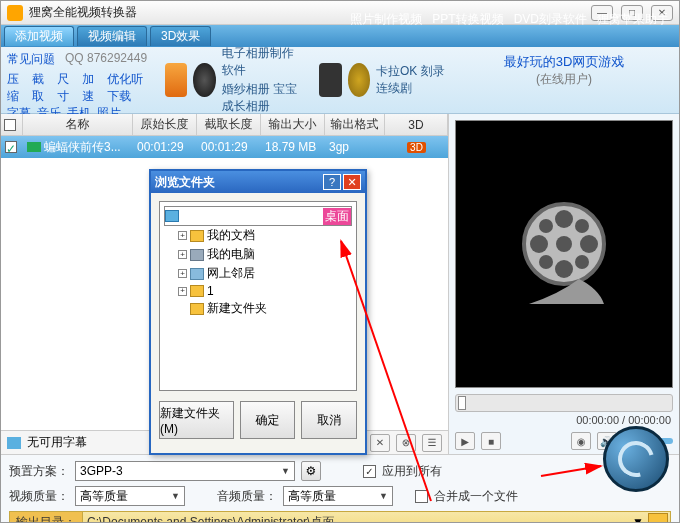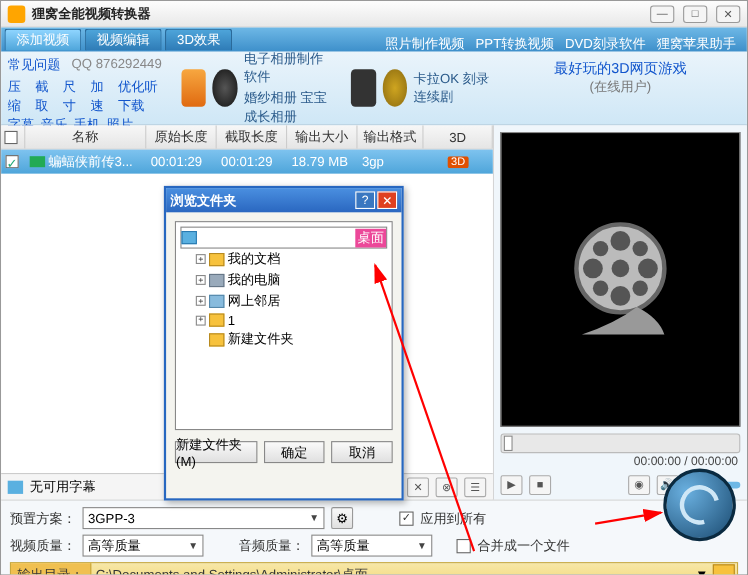--- a/index.html
+++ b/index.html
@@ -1,19 +1,19 @@
 <!DOCTYPE html>
 <html><head>
 <meta charset="utf-8">
 <style>
 *{margin:0;padding:0;box-sizing:border-box;font-family:"Microsoft YaHei",SimSun,Arial,sans-serif;font-size:12px}
 body{width:680px;height:523px;background:#fff;position:relative;overflow:hidden;border:1px solid #999}
 .titlebar{height:24px;background:linear-gradient(#fdfdfd,#e8e8e8);display:flex;align-items:center;padding:0 6px;border-bottom:1px solid #ccc}
 .titlebar .icon{width:16px;height:16px;background:orange;border-radius:3px;margin-right:6px}
-.titlebar .title{flex:1;font-weight:bold;color:#222}
+.titlebar .title{flex:1;font-weight:normal;color:#222}
 .winbtns{display:flex;gap:8px}
 .winbtn{width:22px;height:16px;border:1px solid #999;border-radius:3px;background:#f5f5f5;display:flex;align-items:center;justify-content:center;font-size:10px;color:#555;cursor:pointer}
 .tabbar{height:22px;background:linear-gradient(#6eb8e6,#3d8fca);display:flex;align-items:center;padding-left:3px}
 .tab{height:20px;padding:0 10px;background:linear-gradient(#4ea5da,#2e7bb6);color:#fff;border-radius:3px 3px 0 0;margin-right:3px;display:flex;align-items:center;cursor:pointer;border:1px solid #2a6a9a;border-bottom:none}
 .tab.active{background:linear-gradient(#8fd5ff,#4ea5da)}
 .toolbar{height:67px;background:linear-gradient(#eaf4fb,#cfe7f6);border-bottom:1px solid #a8c6db;display:flex}
 .tool-left{width:160px;padding:4px 6px}
 .tool-left .row1{display:flex;gap:10px;margin-bottom:3px}
 .tool-left a{color:#1155cc;text-decoration:none;cursor:pointer}
 .tool-left .row2,.tool-left .row3{color:#1155cc;display:flex;gap:6px}
@@ -63,24 +63,24 @@
 .dlg-title .db.help{background:#3a77c0}
 .dlg-body{padding:8px}
 .tree{border:1px solid #888;background:#fff;height:190px;padding:4px;overflow:auto}
 .tree-item{display:flex;align-items:center;gap:3px;padding:1px 0;cursor:pointer}
 .tree-item.sel .lbl{background:#ec4899;color:#fff;padding:0 2px}
 .tree-item.sub{padding-left:14px}
 .expander{width:9px;height:9px;border:1px solid #888;display:flex;align-items:center;justify-content:center;font-size:8px;line-height:1;color:#333}
 .ticon{width:14px;height:12px;background:#f7c23d;border:1px solid #b78a20}
 .ticon.desk{background:#5ab0e0;border-color:#2a7ab0}
 .dlg-btns{display:flex;gap:6px;justify-content:center;margin-top:10px}
-.dlg-btn{width:64px;height:20px;border:1px solid #888;background:linear-gradient(#fafafa,#e0e0e0);cursor:pointer;display:flex;align-items:center;justify-content:center}
+.dlg-btn{width:64px;height:38px;border:1px solid #888;background:linear-gradient(#fafafa,#e0e0e0);cursor:pointer;display:flex;align-items:center;justify-content:center}
 
 .arrow{position:absolute;pointer-events:none;z-index:20}
-.toplinks{position:absolute;right:10px;top:31px;color:#fff;display:flex;gap:10px}
+.toplinks{position:absolute;right:10px;top:10px;color:#fff;display:flex;gap:10px}
 .toplinks span{cursor:pointer}
 </style>
 </head>
 <body>
 
 <div class="titlebar">
   <div class="icon"></div>
   <div class="title">狸窝全能视频转换器</div>
   <div class="winbtns">
     <div class="winbtn">—</div>

